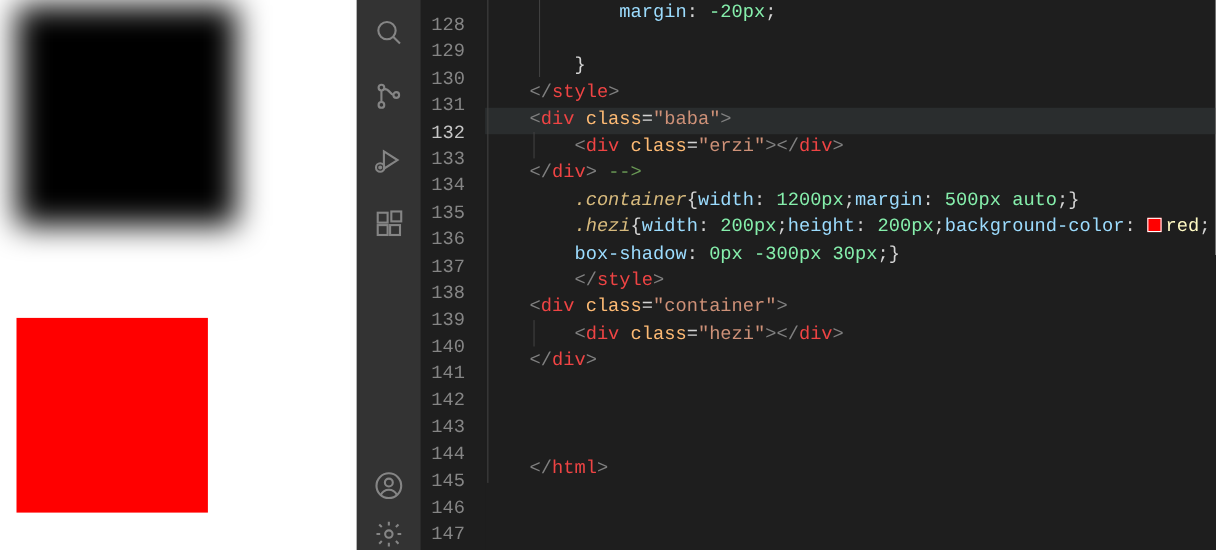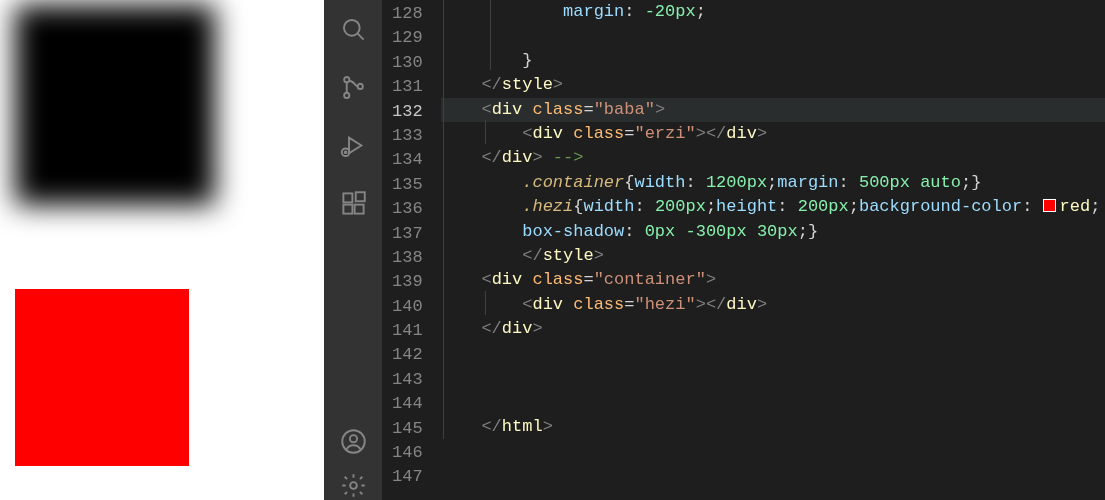--- a/index.html
+++ b/index.html
@@ -32,36 +32,36 @@
   .activity-icon {
     width:58px; height:58px; display:flex; align-items:center; justify-content:center;
     color:#858585;
   }
   .activity-icon svg { width:27px; height:27px; }
   .editor {
     flex:1; background:#1e1e1e; display:flex; overflow:hidden;
   }
   .gutter {
     background:#1e1e1e; color:#858585; text-align:left;
-    padding:2px 18px 0 10px; user-select:none;
+    padding:12px 18px 0 10px; user-select:none;
   }
   .gutter .ln { height:24.4px; line-height:24.4px; }
   .code {
     flex:1; color:#d4d4d4; position:relative;
   }
   .code-line {
     height:24.4px; line-height:24.4px; white-space:pre; position:relative;
   }
   .hl { background:#2a2d2e; position:absolute; left:0; right:0; height:24.4px; top:97.6px; }
   .code-content { position:relative; }
   .indent-guide {
     position:absolute; top:0; bottom:0; width:1px; background:#404040;
   }
   .tok-tag   { color:#808080; }
-  .tok-name  { color:#fef9c3; }
+  .tok-name  { color:#ef4444; }
   .tok-attr  { color:#fdba74; }
   .tok-str   { color:#ce9178; }
   .tok-sel   { color:#d7ba7d;font-style:italic; }
   .tok-prop  { color:#9cdcfe; }
   .tok-num   { color:#86efac; }
   .tok-kw    { color:#fef9c3; }
   .tok-punc  { color:#d4d4d4; }
   .tok-com   { color:#6a9955; }
   .color-swatch {
     display:inline-block; width:13px; height:13px; border:1px solid #fff;

